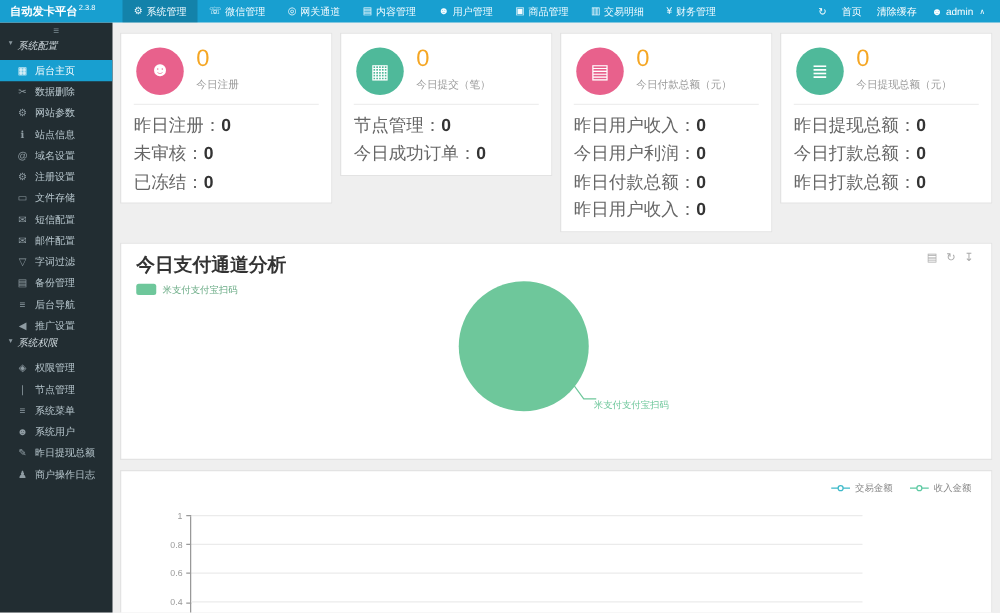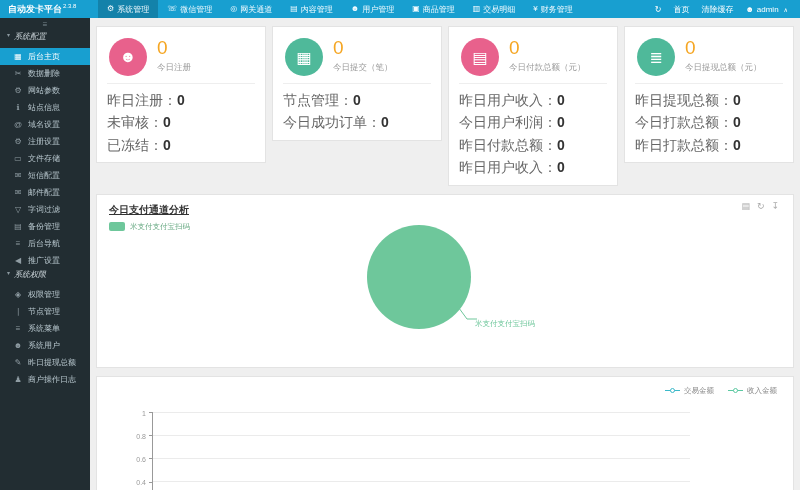--- a/index.html
+++ b/index.html
@@ -39,21 +39,21 @@
   .circle{width:38px;height:38px;border-radius:50%;color:#fff;display:flex;
           align-items:center;justify-content:center;font-size:16px;flex:0 0 38px;}
   .card-val{font-size:19px;color:#f5a623;line-height:1.1;}
   .card-label{font-size:8.5px;color:#999;margin-top:3px;white-space:nowrap;}
   .card hr{border:none;border-top:1px solid #eee;margin:7px 0 5px;}
   .detail{font-size:14px;color:#666;line-height:1.6;white-space:nowrap;}
   .detail b{color:#333;font-weight:bold;}
 
   .panel{background:#fff;border:1px solid #e3e3e3;margin-top:8px;position:relative;}
   .pie-panel{height:156px;padding:8px 12px;}
-  .panel h3{margin:0;font-size:10px;color:#333;font-weight:bold;text-decoration:underline;}
+  .panel h3{margin:0;font-size:15px;color:#333;font-weight:bold;}
   .subtitle{font-size:7.5px;color:#aaa;margin-top:5px;}
   .pie-legend{margin-top:5px;display:flex;gap:5px;align-items:center;font-size:7.5px;}
   .swatch{width:16px;height:9px;border-radius:2px;display:inline-block;}
   .toolbox{position:absolute;right:14px;top:6px;display:flex;gap:7px;color:#aaa;font-size:9px;}
   .toolbox span{cursor:pointer;}
   .pie-circle{position:absolute;border-radius:50%;width:104px;height:104px;left:270px;top:30px;}
   .callout-svg{position:absolute;left:358px;top:108px;overflow:visible;}
   .callout-label{position:absolute;left:378px;top:124px;font-size:7.5px;white-space:nowrap;}
 
   .line-panel{height:176px;padding:8px 12px;}

